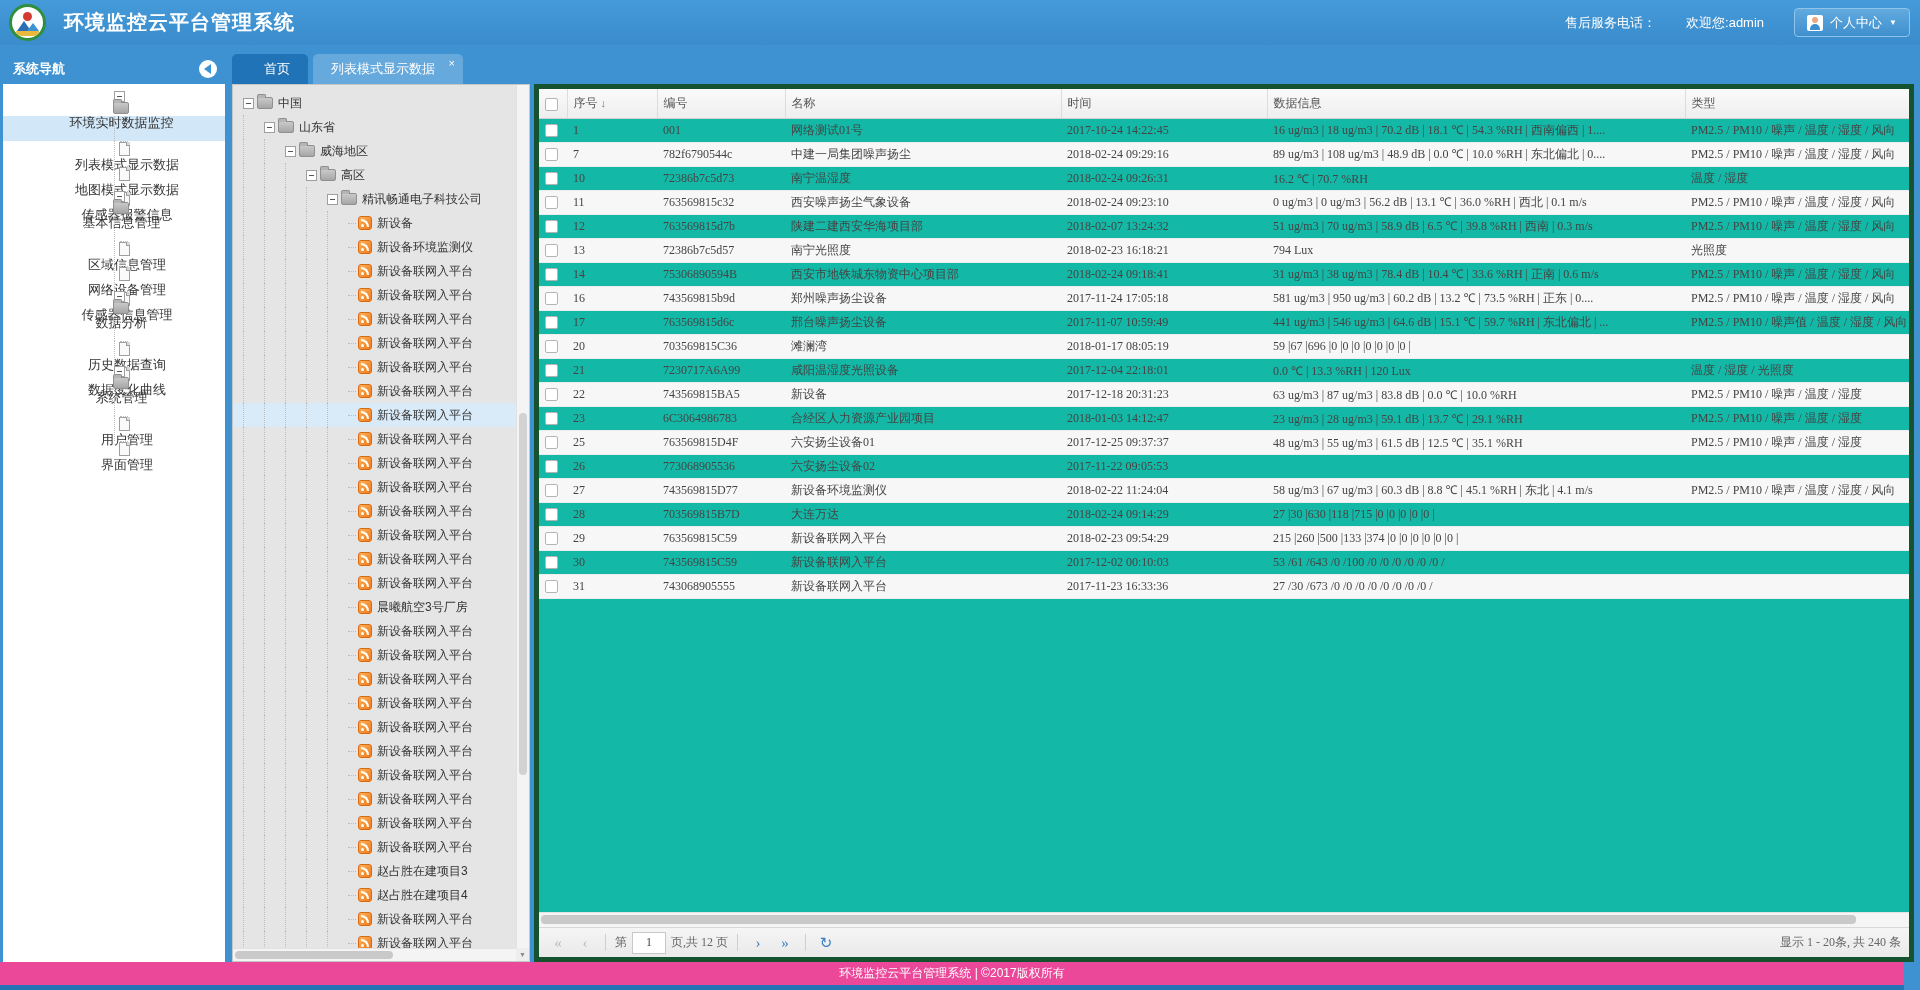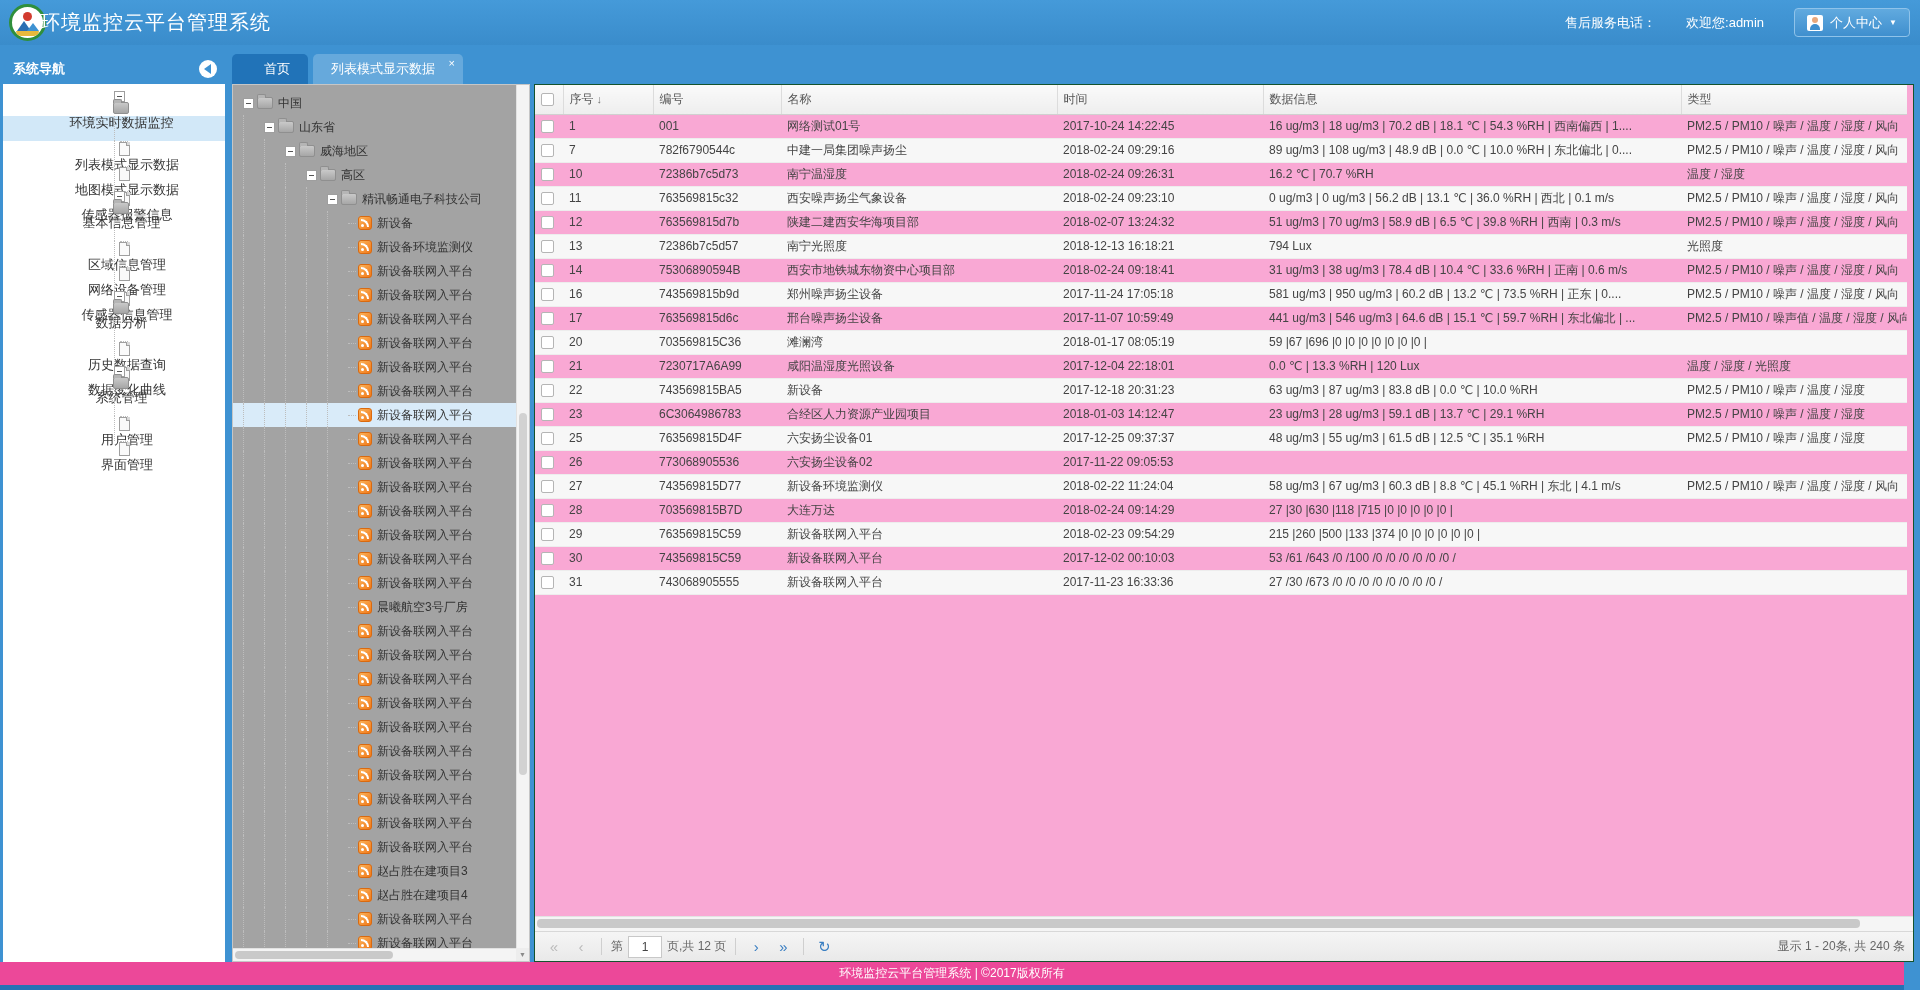--- a/index.html
+++ b/index.html
@@ -9,21 +9,21 @@
     font-family:"Liberation Sans","DejaVu Sans",sans-serif;
     -webkit-font-smoothing:antialiased;
   }
   
   .app-header{position:absolute;top:0;left:0;right:0;height:45px;background:linear-gradient(#459AD9,#3A8CCB);}
   .logo{position:absolute;left:9px;top:4px;width:37px;height:37px;border-radius:50%;background:#fff;border:3px solid #2F8F3C;box-sizing:border-box;}
   .logo .sun{position:absolute;left:11px;top:5px;width:9px;height:9px;border-radius:50%;background:#D23B2F;}
   .logo .mtn{position:absolute;left:5px;top:14px;width:0;height:0;border-left:7px solid transparent;border-right:7px solid transparent;border-bottom:10px solid #2C6FB2;}
   .logo .mtn2{position:absolute;left:15px;top:16px;width:0;height:0;border-left:6px solid transparent;border-right:6px solid transparent;border-bottom:8px solid #3E92D2;}
   .logo .base{position:absolute;left:4px;bottom:2px;width:23px;height:5px;border-radius:0 0 12px 12px;background:#E8B93C;}
-  .app-title{position:absolute;left:40px;top:0;line-height:45px;color:#fff;font-size:20px;font-weight:normal;letter-spacing:1px;}
+  .app-title{position:absolute;left:64px;top:0;line-height:45px;color:#fff;font-size:20px;font-weight:bold;letter-spacing:1px;}
   .header-right{position:absolute;right:10px;top:0;height:45px;display:flex;align-items:center;gap:30px;}
   .hdr-text{color:#fff;font-size:13px;}
   .profile-btn{height:27px;display:flex;align-items:center;gap:7px;padding:0 12px;background:linear-gradient(#61AADF,#3F8FCE);border:1px solid #8FC3EA;border-radius:4px;color:#fff;font-size:13px;cursor:pointer;}
   .person-ic{width:16px;height:16px;background:#fff;border-radius:2px;position:relative;flex:none;}
   .person-ic::before{content:"";position:absolute;left:5px;top:2px;width:6px;height:6px;border-radius:50%;background:#E8A87C;}
   .person-ic::after{content:"";position:absolute;left:3px;bottom:1px;width:10px;height:6px;border-radius:5px 5px 0 0;background:#3F8FCE;}
   .caret{font-size:8px;color:#fff;}
 
   
   .sidebar{position:absolute;left:3px;top:54px;width:222px;bottom:28px;background:#fff;overflow:hidden;}
@@ -52,34 +52,34 @@
   .dash{width:8px;height:0;border-top:1px dotted #BDBDBD;flex:none;margin-right:2px;}
 
   
   .main{position:absolute;left:232px;top:54px;right:6px;bottom:28px;}
   .tab-bar{height:30px;display:flex;gap:5px;}
   .tab{height:30px;line-height:30px;padding:0 18px;color:#fff;font-size:13px;border-radius:5px 5px 0 0;cursor:pointer;}
   .tab.home{background:#2173B8;padding-left:32px;}
   .tab.active{background:#66A9DC;padding-right:28px;position:relative;}
   .tab-close{position:absolute;right:8px;top:2px;font-size:11px;color:#fff;line-height:14px;cursor:pointer;}
 
-  .tree-panel{position:absolute;left:0;top:30px;width:298px;bottom:0;background:#a3a3a3;border:1px solid #C6C6C6;box-sizing:border-box;overflow:hidden;}
+  .tree-panel{position:absolute;left:0;top:30px;width:298px;bottom:0;background:#e5e5e5;border:1px solid #C6C6C6;box-sizing:border-box;overflow:hidden;}
   .device-tree{position:absolute;left:0;top:0;right:13px;bottom:13px;overflow:hidden;padding-top:6px;}
   .drow{height:24px;display:flex;align-items:center;font-size:12px;color:#333;cursor:pointer;white-space:nowrap;min-width:100%;}
   .drow.selected{background:#D9EBF9;}
   .dpad{width:10px;flex:none;height:24px;}
   .dguide{width:20px;height:24px;border-left:1px dotted #BDBDBD;flex:none;}
   .dlab{margin-left:5px;}
   .vbar{position:absolute;right:0;top:0;bottom:13px;width:13px;background:#F4F4F4;border-left:1px solid #E2E2E2;box-sizing:border-box;}
   .vthumb{position:absolute;left:2px;width:8px;top:38%;height:42%;background:#D2D2D2;border-radius:4px;}
   .hbar{position:absolute;left:0;bottom:0;right:13px;height:13px;background:#F4F4F4;border-top:1px solid #E2E2E2;box-sizing:border-box;}
   .hthumb{position:absolute;top:2px;height:8px;left:2px;width:56%;background:#C9C9C9;border-radius:4px;}
   .corner{position:absolute;right:0;bottom:0;width:13px;height:13px;background:#EDEDED;color:#8A8A8A;font-size:7px;text-align:center;line-height:13px;}
 
-  .grid-panel{position:absolute;left:302px;top:30px;right:0;bottom:0;background:#f9a8d4;border:1px solid #14532d;box-sizing:border-box;overflow:hidden;}
+  .grid-panel{position:absolute;left:302px;top:30px;right:0;bottom:0;background:#14b8a6;border:5px solid #14532d;box-sizing:border-box;overflow:hidden;font-family:Liberation Serif, serif;}
   table.grid{border-collapse:collapse;table-layout:fixed;width:1372px;}
   .grid th{height:29px;background:linear-gradient(#FAFAFA,#EEEEEE);border-bottom:1px solid #D0D0D0;border-right:1px solid #DCDCDC;font-weight:normal;color:#555;font-size:12px;text-align:left;padding:0 6px;white-space:nowrap;overflow:hidden;box-sizing:border-box;}
   .grid th:last-child{border-right:none;}
   .grid td{height:24px;font-size:12px;color:#444;padding:0 6px;white-space:nowrap;overflow:hidden;border-bottom:1px solid #EDEDED;box-sizing:border-box;}
   .grid tr.alt td{background:#F7F7F7;}
   .cb{width:13px;height:13px;border:1px solid #B5B5B5;background:#fff;border-radius:2px;display:inline-block;vertical-align:middle;box-sizing:border-box;cursor:pointer;}
   .sort-arrow{color:#777;font-size:11px;margin-left:3px;}
   .col-check{width:28px;}.col-no{width:90px;}.col-code{width:128px;}.col-name{width:276px;}.col-time{width:206px;}.col-data{width:418px;}.col-type{width:226px;}
 
   .grid-hscroll{position:absolute;left:0;right:0;bottom:30px;height:14px;background:#F5F5F5;border-top:1px solid #E3E3E3;}
@@ -679,21 +679,21 @@
               <td>陕建二建西安华海项目部</td>
               <td>2018-02-07 13:24:32</td>
               <td>51 ug/m3 | 70 ug/m3 | 58.9 dB | 6.5 ℃ | 39.8 %RH | 西南 | 0.3 m/s</td>
               <td>PM2.5 / PM10 / 噪声 / 温度 / 湿度 / 风向</td>
             </tr>
             <tr class="alt">
               <td><span class="cb"></span></td>
               <td>13</td>
               <td>72386b7c5d57</td>
               <td>南宁光照度</td>
-              <td>2018-12-13 16:18:21</td>
+              <td>2018-02-23 16:18:21</td>
               <td>794 Lux</td>
               <td>光照度</td>
             </tr>
             <tr>
               <td><span class="cb"></span></td>
               <td>14</td>
               <td>75306890594B</td>
               <td>西安市地铁城东物资中心项目部</td>
               <td>2018-02-24 09:18:41</td>
               <td>31 ug/m3 | 38 ug/m3 | 78.4 dB | 10.4 ℃ | 33.6 %RH | 正南 | 0.6 m/s</td>

